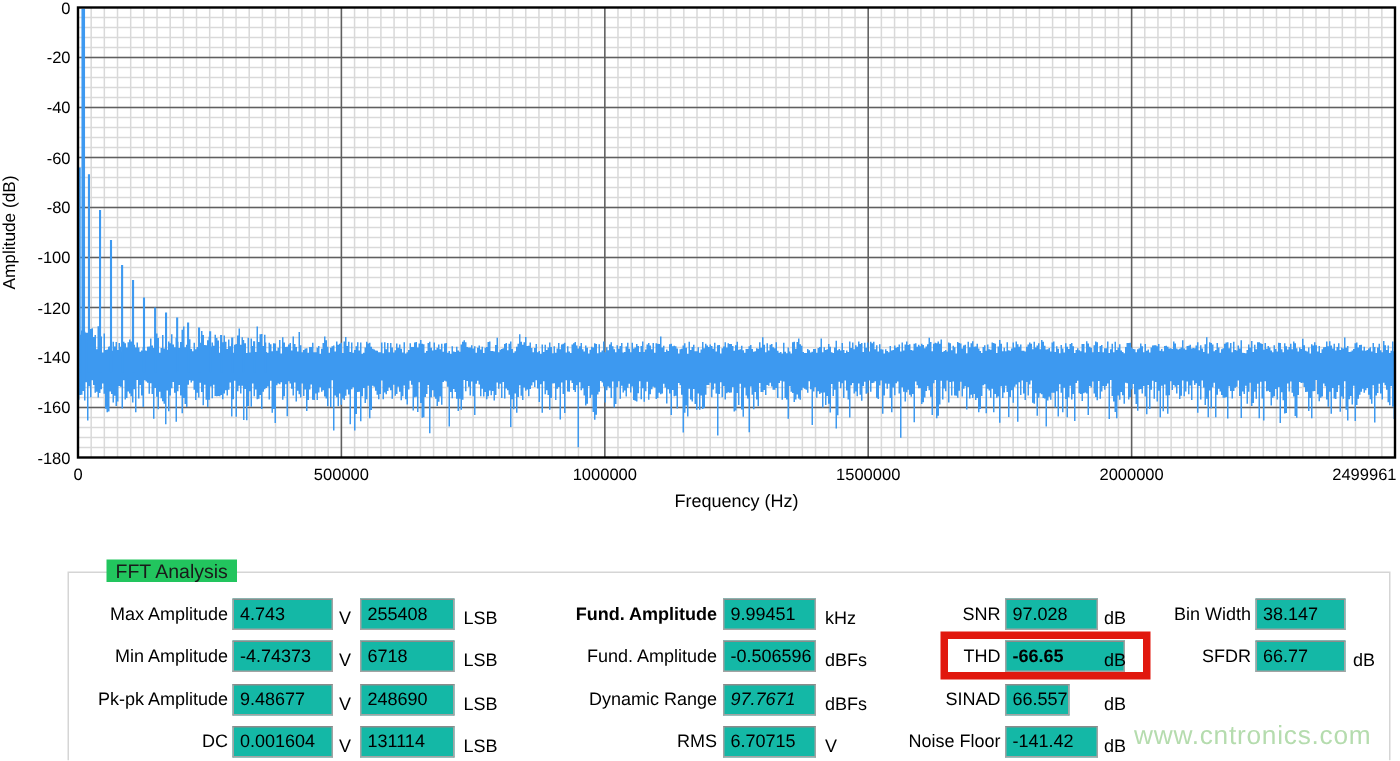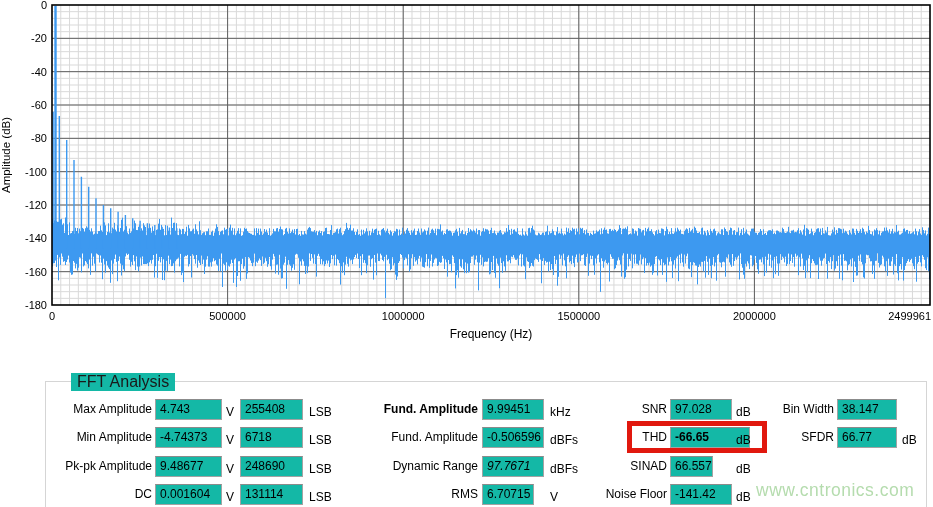--- a/index.html
+++ b/index.html
@@ -8,22 +8,22 @@
     position:relative; width:933px; height:507px; overflow:hidden;
     background:#ffffff; font-family:"Liberation Sans", sans-serif; color:#000;
   }
   #chart-wrap { position:absolute; left:0; top:0; width:933px; height:352px; }
   
   #fft-groupbox {
     position:absolute; left:45px; top:381px; width:882px; height:150px;
     border:1px solid #d5d5d5; background:transparent;
   }
   #fft-legend {
-    position:absolute; left:25px; top:-9px; background:#14b8a6; padding:0 6px;
-    font-size:16px; color:#1a1a1a; white-space:nowrap;
+    position:absolute; left:25px; top:-9px; background:#22c55e; padding:0 6px;
+    font-size:13px; color:#1a1a1a; white-space:nowrap;
   }
   .field-label {
     position:absolute; width:210px; text-align:right; font-size:12px;
     line-height:21px; color:#000; white-space:nowrap;
   }
   .field-label.bold { font-weight:bold; }
   .value-box {
     position:absolute; height:21px; background:#14b8a6;
     border:1px solid #a3a3a3; border-top-color:#8b8b8b;
     font-size:12px; line-height:19px; padding-left:4px; color:#000;
@@ -102,21 +102,21 @@
       <div class="field-label bold" style="left: 268px; top: 399px;">Fund. Amplitude</div>
       <div class="value-box" style="left: 482px; top: 399px; width: 62px;">9.99451</div>
       <div class="unit-label" style="left: 550px; top: 404px;">kHz</div>
       <div class="field-label" style="left: 268px; top: 427px;">Fund. Amplitude</div>
       <div class="value-box" style="left: 482px; top: 427px; width: 62px;">-0.506596</div>
       <div class="unit-label" style="left: 550px; top: 432px;">dBFs</div>
       <div class="field-label" style="left: 268px; top: 456px;">Dynamic Range</div>
       <div class="value-box" style="left: 482px; top: 456px; width: 62px; font-style: italic;">97.7671</div>
       <div class="unit-label" style="left: 550px; top: 461px;">dBFs</div>
       <div class="field-label" style="left: 268px; top: 484px;">RMS</div>
-      <div class="value-box" style="left: 482px; top: 484px; width: 52px;">6.70715</div>
+      <div class="value-box" style="left: 482px; top: 484px; width: 62px;">6.70715</div>
       <div class="unit-label" style="left: 550px; top: 489px;">V</div>
       <div class="field-label" style="left: 457px; top: 399px;">SNR</div>
       <div class="value-box" style="left: 670px; top: 399px; width: 62px;">97.028</div>
       <div class="unit-label" style="left: 736px; top: 404px;">dB</div>
       <div class="field-label" style="left: 457px; top: 427px;">THD</div>
       <div class="value-box" style="left: 670px; top: 427px; width: 80px; font-weight: bold;">-66.65</div>
       <div class="unit-label" style="left: 736px; top: 432px;">dB</div>
       <div class="field-label" style="left: 457px; top: 456px;">SINAD</div>
       <div class="value-box" style="left: 670px; top: 456px; width: 43px;">66.5578</div>
       <div class="unit-label" style="left: 736px; top: 461px;">dB</div>

